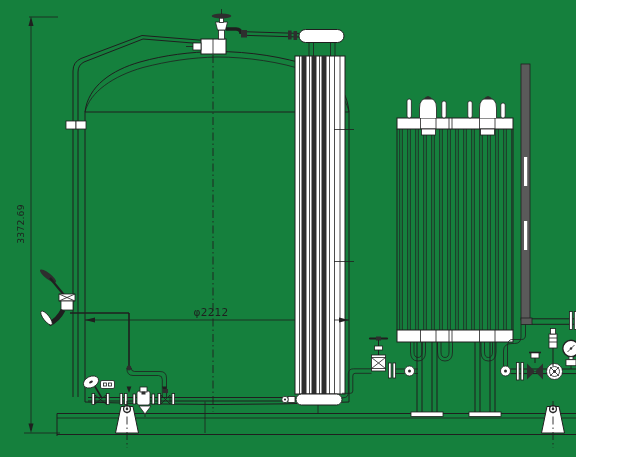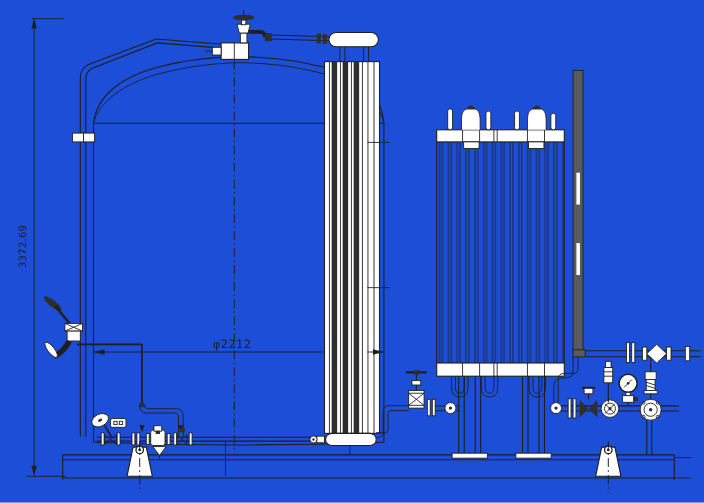--- a/index.html
+++ b/index.html
@@ -1,16 +1,16 @@
 <!DOCTYPE html>
 <html><head>
 <meta charset="utf-8">
 <style>
   html,body{margin:0;padding:0;background:#ffffff}
-  .canvas{position:relative;width:640px;height:457px;background:#1d4ed8;overflow:hidden}
+  .canvas{position:relative;width:576px;height:457px;background:#15803d;overflow:hidden}
   svg{display:block}
   .ln{fill:none;stroke:#1f1f1f;stroke-width:1}
   .ln05{fill:none;stroke:#1f1f1f;stroke-width:.8}
   .ln15{fill:none;stroke:#1f1f1f;stroke-width:1.6}
   .ln2{fill:none;stroke:#1f1f1f;stroke-width:2.2}
   .wh{fill:#ffffff;stroke:#1f1f1f;stroke-width:1}
   .wh08{fill:#ffffff;stroke:#1f1f1f;stroke-width:.8}
   .dk{fill:#2e2e2e;stroke:none}
   .ar{fill:#1f1f1f;stroke:none}
   .cl{fill:none;stroke:#1f1f1f;stroke-width:.9;stroke-dasharray:8 3 1.5 3}

